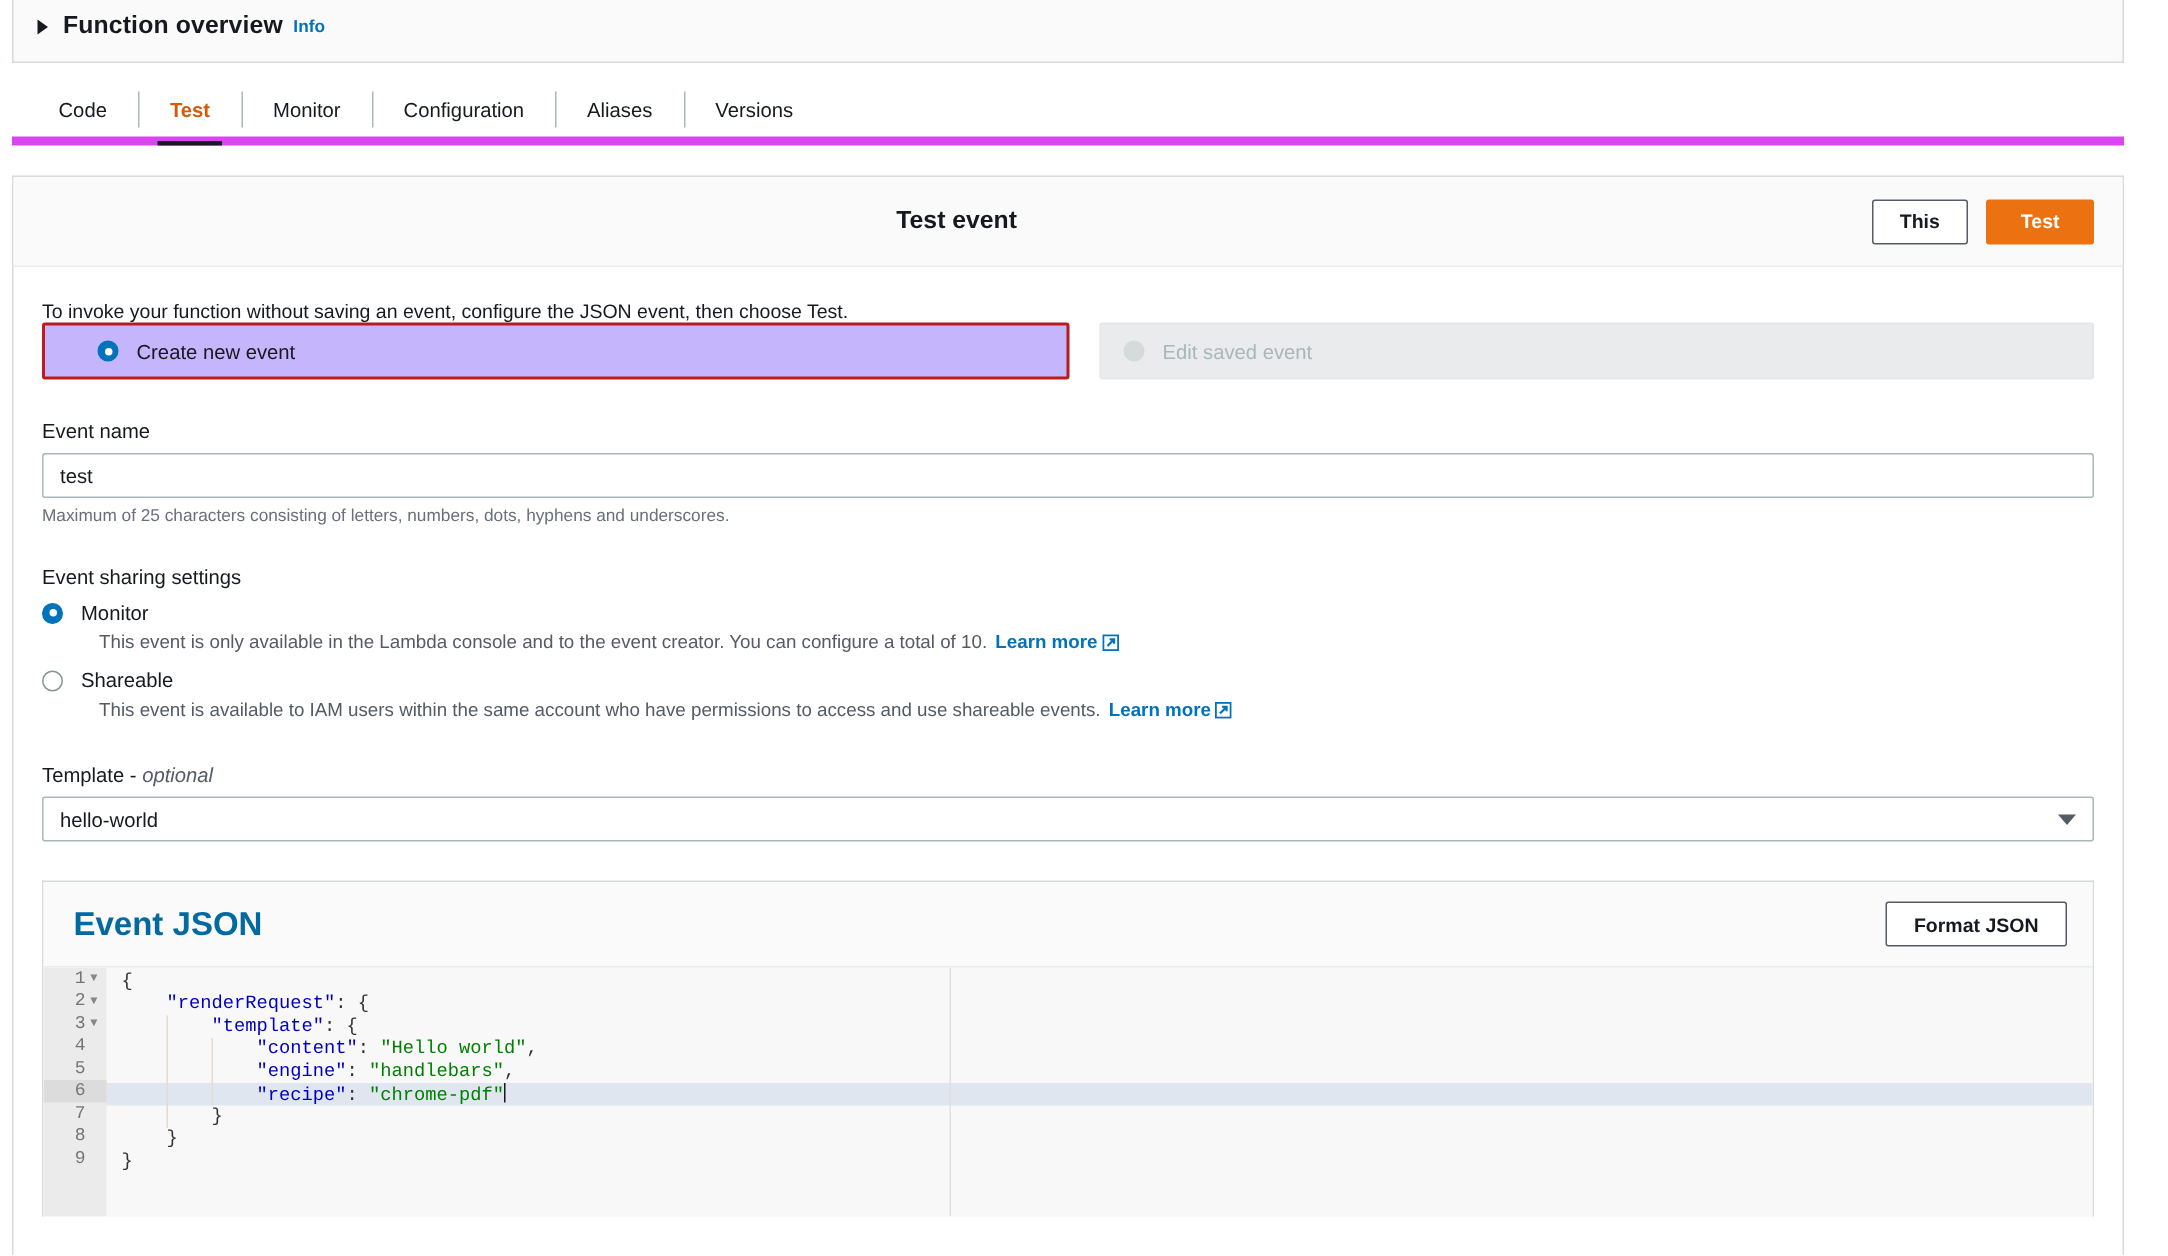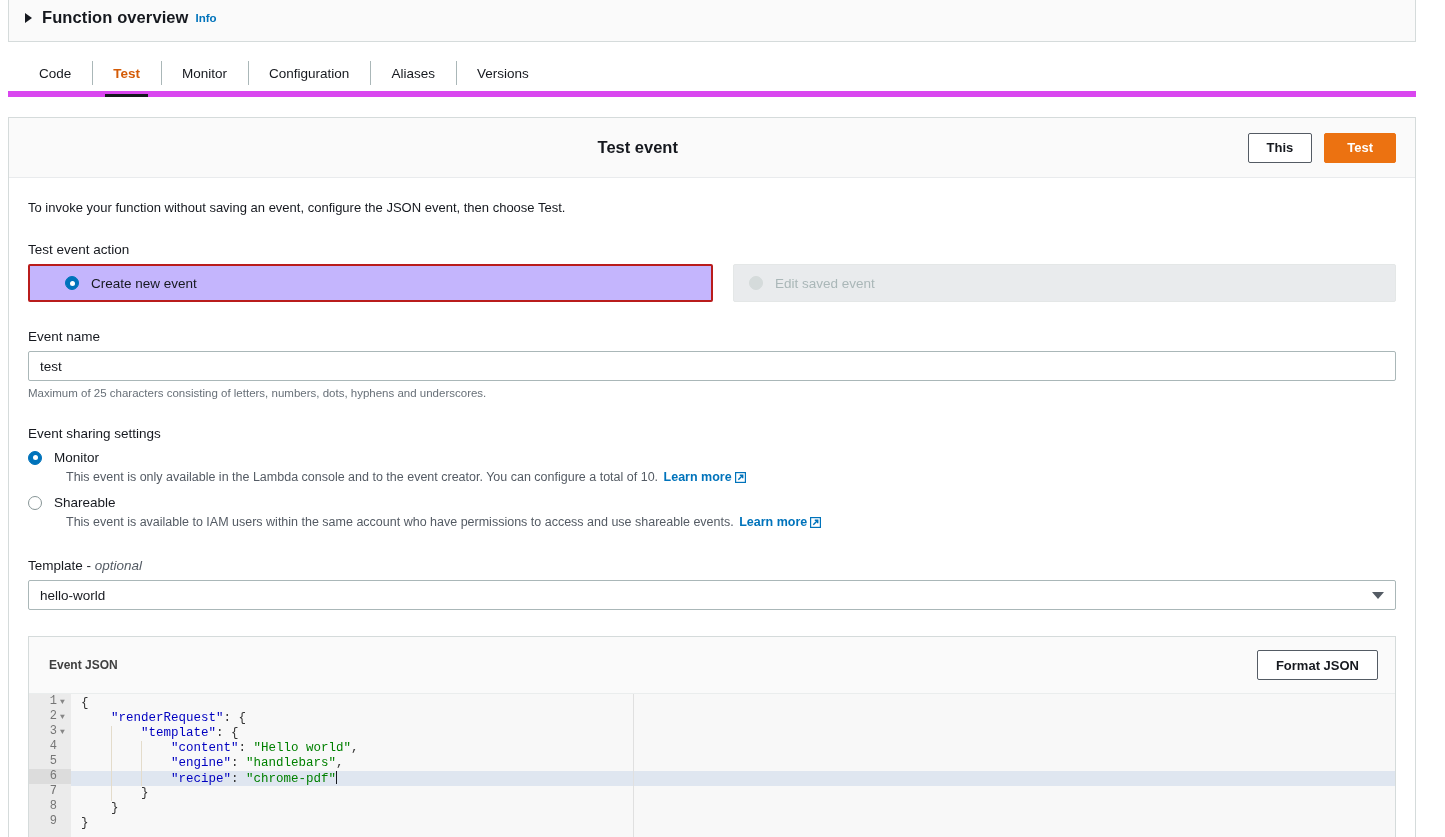--- a/index.html
+++ b/index.html
@@ -314,23 +314,23 @@
   .json-header {
     height: 56px;
     box-sizing: border-box;
     display: flex;
     align-items: center;
     padding: 0 17px 0 20px;
     background: #fafafa;
   }
   .json-title {
     flex: 1;
-    font-size: 12px;
-    font-weight: bold;
-    color: #404040;
+    font-size: 22px;
+    font-weight: bold;
+    color: #0369a1;
   }
   .editor {
     position: relative;
     background: #f8f8f8;
     height: 166px;
     overflow: hidden;
     border-top: 1px solid #eaeded;
     font-family: "Liberation Mono", monospace;
     font-size: 12.5px;
     line-height: 15px;
@@ -447,21 +447,20 @@
       <span class="panel-title">Test event</span>
       <button class="btn btn-normal">This</button>
       <button class="btn btn-primary">Test</button>
     </div>
 
     <div class="panel-body">
 
       <div class="intro-text">To invoke your function without saving an event, configure the JSON event, then choose Test.</div>
 
       
-      <div class="field-label">Test event action</div>
       <div class="tiles">
         <div class="tile selected">
           <span class="radio on"></span>
           <span>Create new event</span>
         </div>
         <div class="tile disabled">
           <span class="radio dis"></span>
           <span>Edit saved event</span>
         </div>
       </div>

